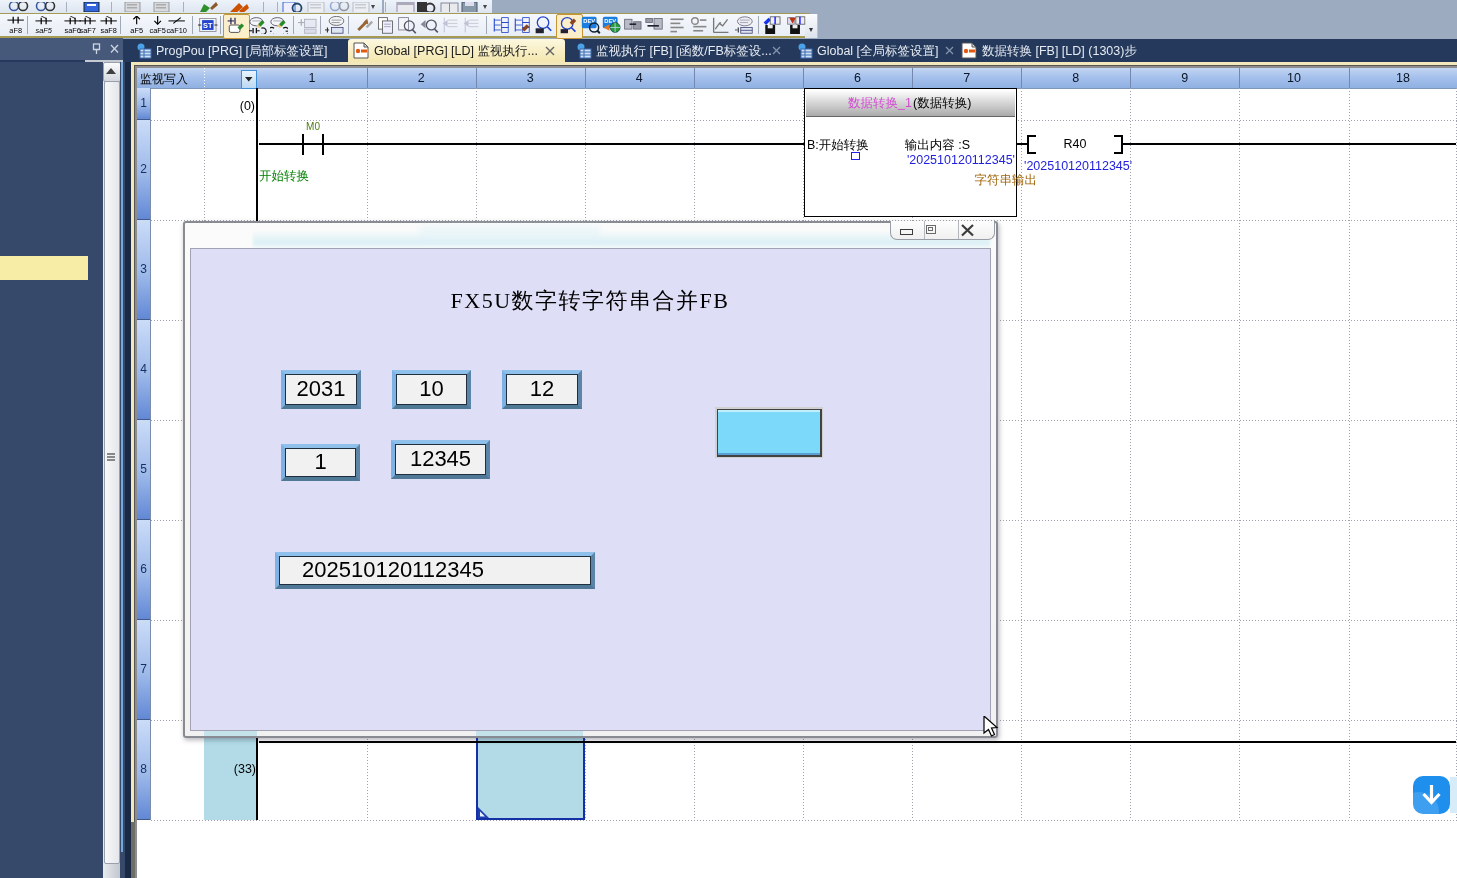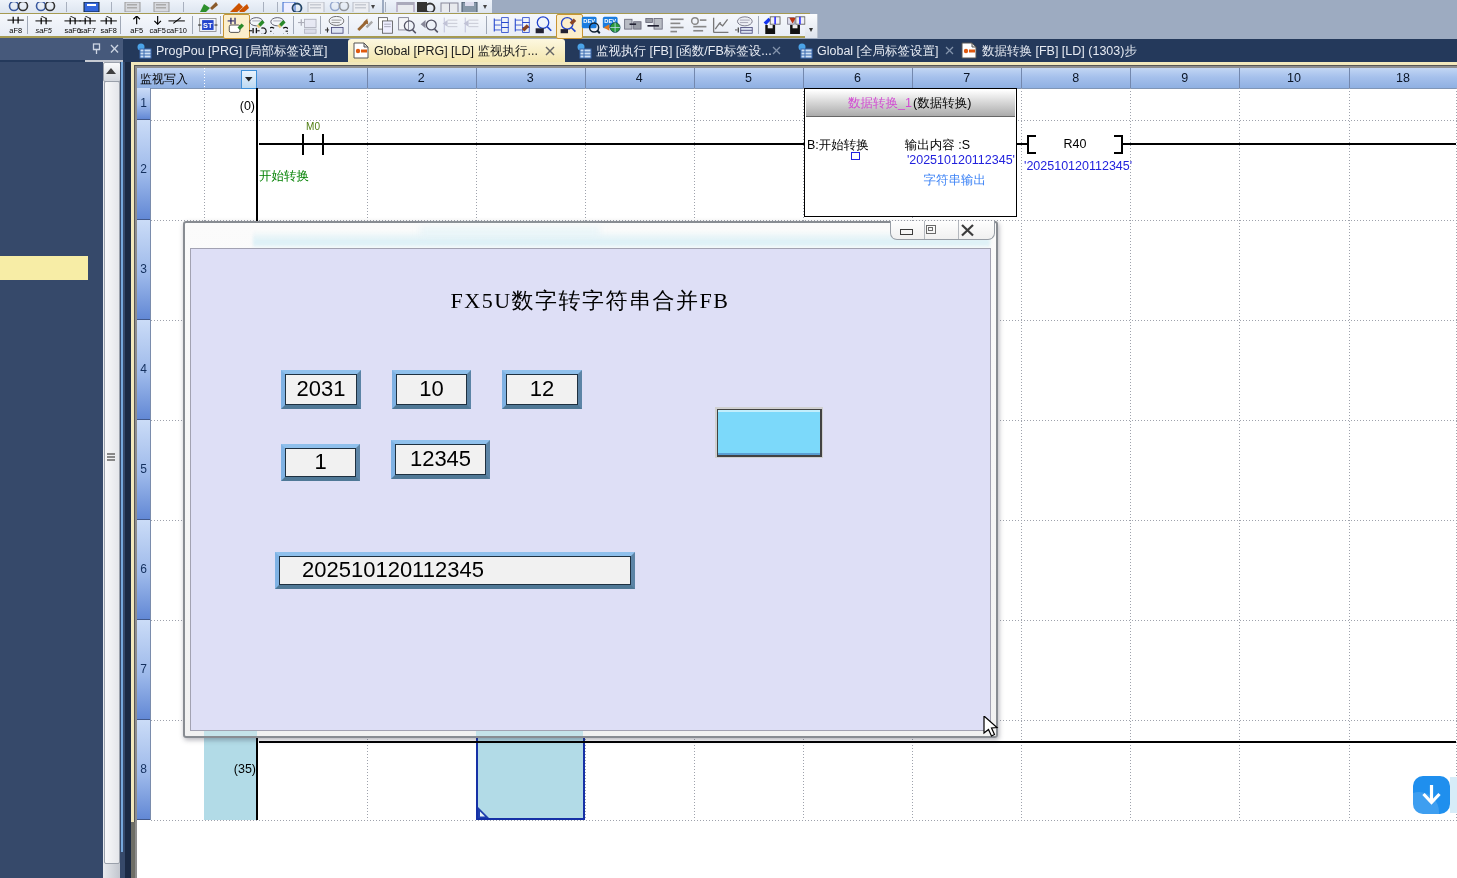--- a/index.html
+++ b/index.html
@@ -559,34 +559,34 @@
 <svg class="abs" style="left:478px;top:807px;" width="11" height="11">
     <polygon points="0,11 11,11 0,0" fill="#1e3fae"></polygon>
     <polygon points="2,9.5 7,9.5 2,4.5" fill="#e8f4fa"></polygon>
   </svg>
 <div class="abs" style="left:256.2px;top:88px;width:2.2px;height:732px;background:#000;"></div>
 <div class="abs" style="left:259px;top:143.2px;width:545px;height:1.8px;background:#000;"></div>
 <div class="abs" style="left:1017px;top:143.2px;width:11px;height:1.8px;background:#000;"></div>
 <div class="abs" style="left:1122px;top:143.2px;width:334px;height:1.8px;background:#000;"></div>
 <div class="abs" style="left:259px;top:741.2px;width:1197px;height:1.8px;background:#000;"></div>
 <div class="abs" style="left:205px;top:99px;width:50px;font-size:12.5px;color:#000;text-align:right;">(0)</div>
-<div class="abs" style="left:205px;top:762px;width:51px;font-size:12.5px;color:#000;text-align:right;">(35)</div>
+<div class="abs" style="left:205px;top:762px;width:51px;font-size:12.5px;color:#000;text-align:right;">(33)</div>
 <div class="abs" style="left:301.6px;top:133.5px;width:2.2px;height:21px;background:#000;"></div>
 <div class="abs" style="left:321.6px;top:133.5px;width:2.2px;height:21px;background:#000;"></div>
 <div class="abs" style="left:283px;top:121px;width:60px;font-size:10px;color:#4d7c0f;text-align:center;">M0</div>
 <div class="abs" style="left:259px;top:168px;font-size:12.5px;color:#008000;">开始转换</div>
 <div class="abs" style="left:803.7px;top:88px;width:213.3px;height:128.5px;background:#fff;border:1.8px solid #000;box-sizing:border-box;"></div>
 <div class="abs" style="left:805.5px;top:89.8px;width:209.7px;height:26.7px;background:linear-gradient(#ffffff,#ababab);border-bottom:1.5px solid #666;"></div>
 <div class="abs" style="left:810px;top:95px;width:140px;font-size:12.5px;color:#d24ad2;text-align:center;">数据转换_1</div>
 <div class="abs" style="left:913px;top:95px;font-size:12.5px;color:#000;">(数据转换)</div>
 <div class="abs" style="left:807px;top:136.5px;font-size:12.5px;color:#000;">B:开始转换</div>
 <div class="abs" style="left:851px;top:151.5px;width:8.5px;height:8.5px;border:1.8px solid #2222e0;box-sizing:border-box;"></div>
 <div class="abs" style="left:860px;top:136.5px;width:155px;font-size:12.5px;color:#000;text-align:center;">输出内容 :S</div>
 <div class="abs" style="left:860px;top:152.5px;width:155px;font-size:12.5px;color:#2222dd;text-align:right;">'202510120112345'</div>
-<div class="abs" style="left:856px;top:171.5px;width:130px;font-size:12.5px;color:#3b82f6;text-align:right;">字符串输出</div>
+<div class="abs" style="left:907px;top:171.5px;width:130px;font-size:12.5px;color:#a16207;text-align:right;">字符串输出</div>
 <svg class="abs" style="left:1027px;top:134.5px;" width="96" height="19">
     <g stroke="#000" stroke-width="2" fill="none">
       <path d="M9 1 H1 V18 H9"></path>
       <path d="M87 1 H95 V18 H87"></path>
     </g>
   </svg>
 <div class="abs" style="left:1040px;top:137px;width:70px;font-size:12.5px;color:#000;text-align:center;">R40</div>
 <div class="abs" style="left:1024px;top:158.5px;width:100px;font-size:12.5px;color:#2222dd;text-align:center;">'202510120112345'</div>
 <div class="abs" style="left:183px;top:220.5px;width:814.5px;height:517px;background:linear-gradient(#fbfbfb,#f1f1f1);border:2px solid #888c92;border-radius:3px;box-shadow:1px 2px 5px rgba(40,40,60,0.35);box-sizing:border-box;"></div>
 <div class="abs" style="left:253px;top:231px;width:737px;height:16px;background:linear-gradient(to bottom,rgba(235,250,252,0.1),rgba(200,233,243,0.62) 70%,rgba(215,240,248,0.5));filter:blur(1.5px);"></div>
@@ -613,21 +613,21 @@
   </div>
 <div class="abs" style="left:502px;top:370px;width:80px;height:39px;box-sizing:border-box;border-top:4.5px solid #8fc0ec;border-left:4.5px solid #7fb2e4;border-right:4.5px solid #5c84a6;border-bottom:4.5px solid #4f7896;">
     <div style="width:100%;height:100%;box-sizing:border-box;border:1.5px solid #1e3040;background:#f1f1f1;font-size:22px;line-height:27px;color:#000;text-align:center;">12</div>
   </div>
 <div class="abs" style="left:281px;top:444px;width:79px;height:37px;box-sizing:border-box;border-top:4.5px solid #8fc0ec;border-left:4.5px solid #7fb2e4;border-right:4.5px solid #5c84a6;border-bottom:4.5px solid #4f7896;">
     <div style="width:100%;height:100%;box-sizing:border-box;border:1.5px solid #1e3040;background:#f1f1f1;font-size:22px;line-height:25px;color:#000;text-align:center;">1</div>
   </div>
 <div class="abs" style="left:391px;top:440px;width:99px;height:39px;box-sizing:border-box;border-top:4.5px solid #8fc0ec;border-left:4.5px solid #7fb2e4;border-right:4.5px solid #5c84a6;border-bottom:4.5px solid #4f7896;">
     <div style="width:100%;height:100%;box-sizing:border-box;border:1.5px solid #1e3040;background:#f1f1f1;font-size:22px;line-height:27px;color:#000;text-align:center;">12345</div>
   </div>
-<div class="abs" style="left:275px;top:552px;width:360px;height:37px;box-sizing:border-box;border-top:4.5px solid #8fc0ec;border-left:4.5px solid #7fb2e4;border-right:4.5px solid #5c84a6;border-bottom:4.5px solid #4f7896;">
+<div class="abs" style="left:275px;top:552px;width:320px;height:37px;box-sizing:border-box;border-top:4.5px solid #8fc0ec;border-left:4.5px solid #7fb2e4;border-right:4.5px solid #5c84a6;border-bottom:4.5px solid #4f7896;">
     <div style="width:100%;height:100%;box-sizing:border-box;border:1.5px solid #1e3040;background:#f1f1f1;font-size:22px;line-height:25px;color:#000;text-align:left;padding-left:22px;">202510120112345</div>
   </div>
 <div class="abs" style="left:715px;top:407px;width:108px;height:51px;background:#d0d0d0;">
 <div style="position:absolute;left:1.5px;top:1.5px;right:1.5px;bottom:1.5px;background:#424242;">
 <div style="position:absolute;left:1.5px;top:1.5px;right:1.5px;bottom:1.5px;background:#7cd9fa;">
 <div style="position:absolute;left:0;top:0;right:0;height:2px;background:#c2eefc;"></div>
 <div style="position:absolute;left:0;bottom:0;right:0;height:2.5px;background:#5a9fd4;"></div>
 </div>
     </div>
   </div>

